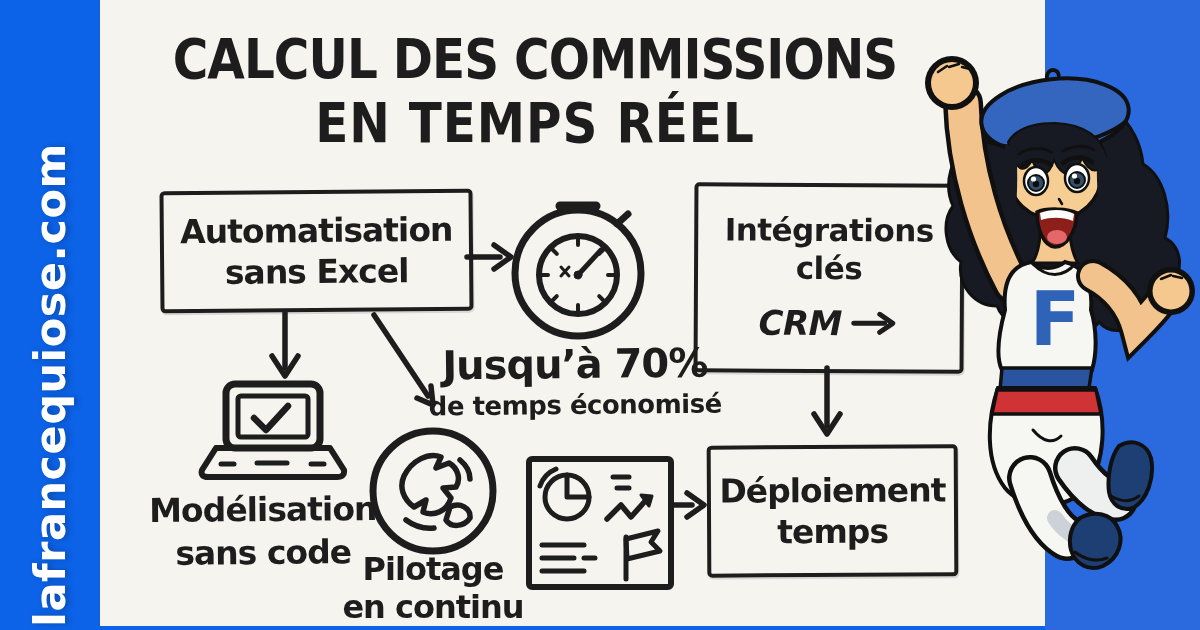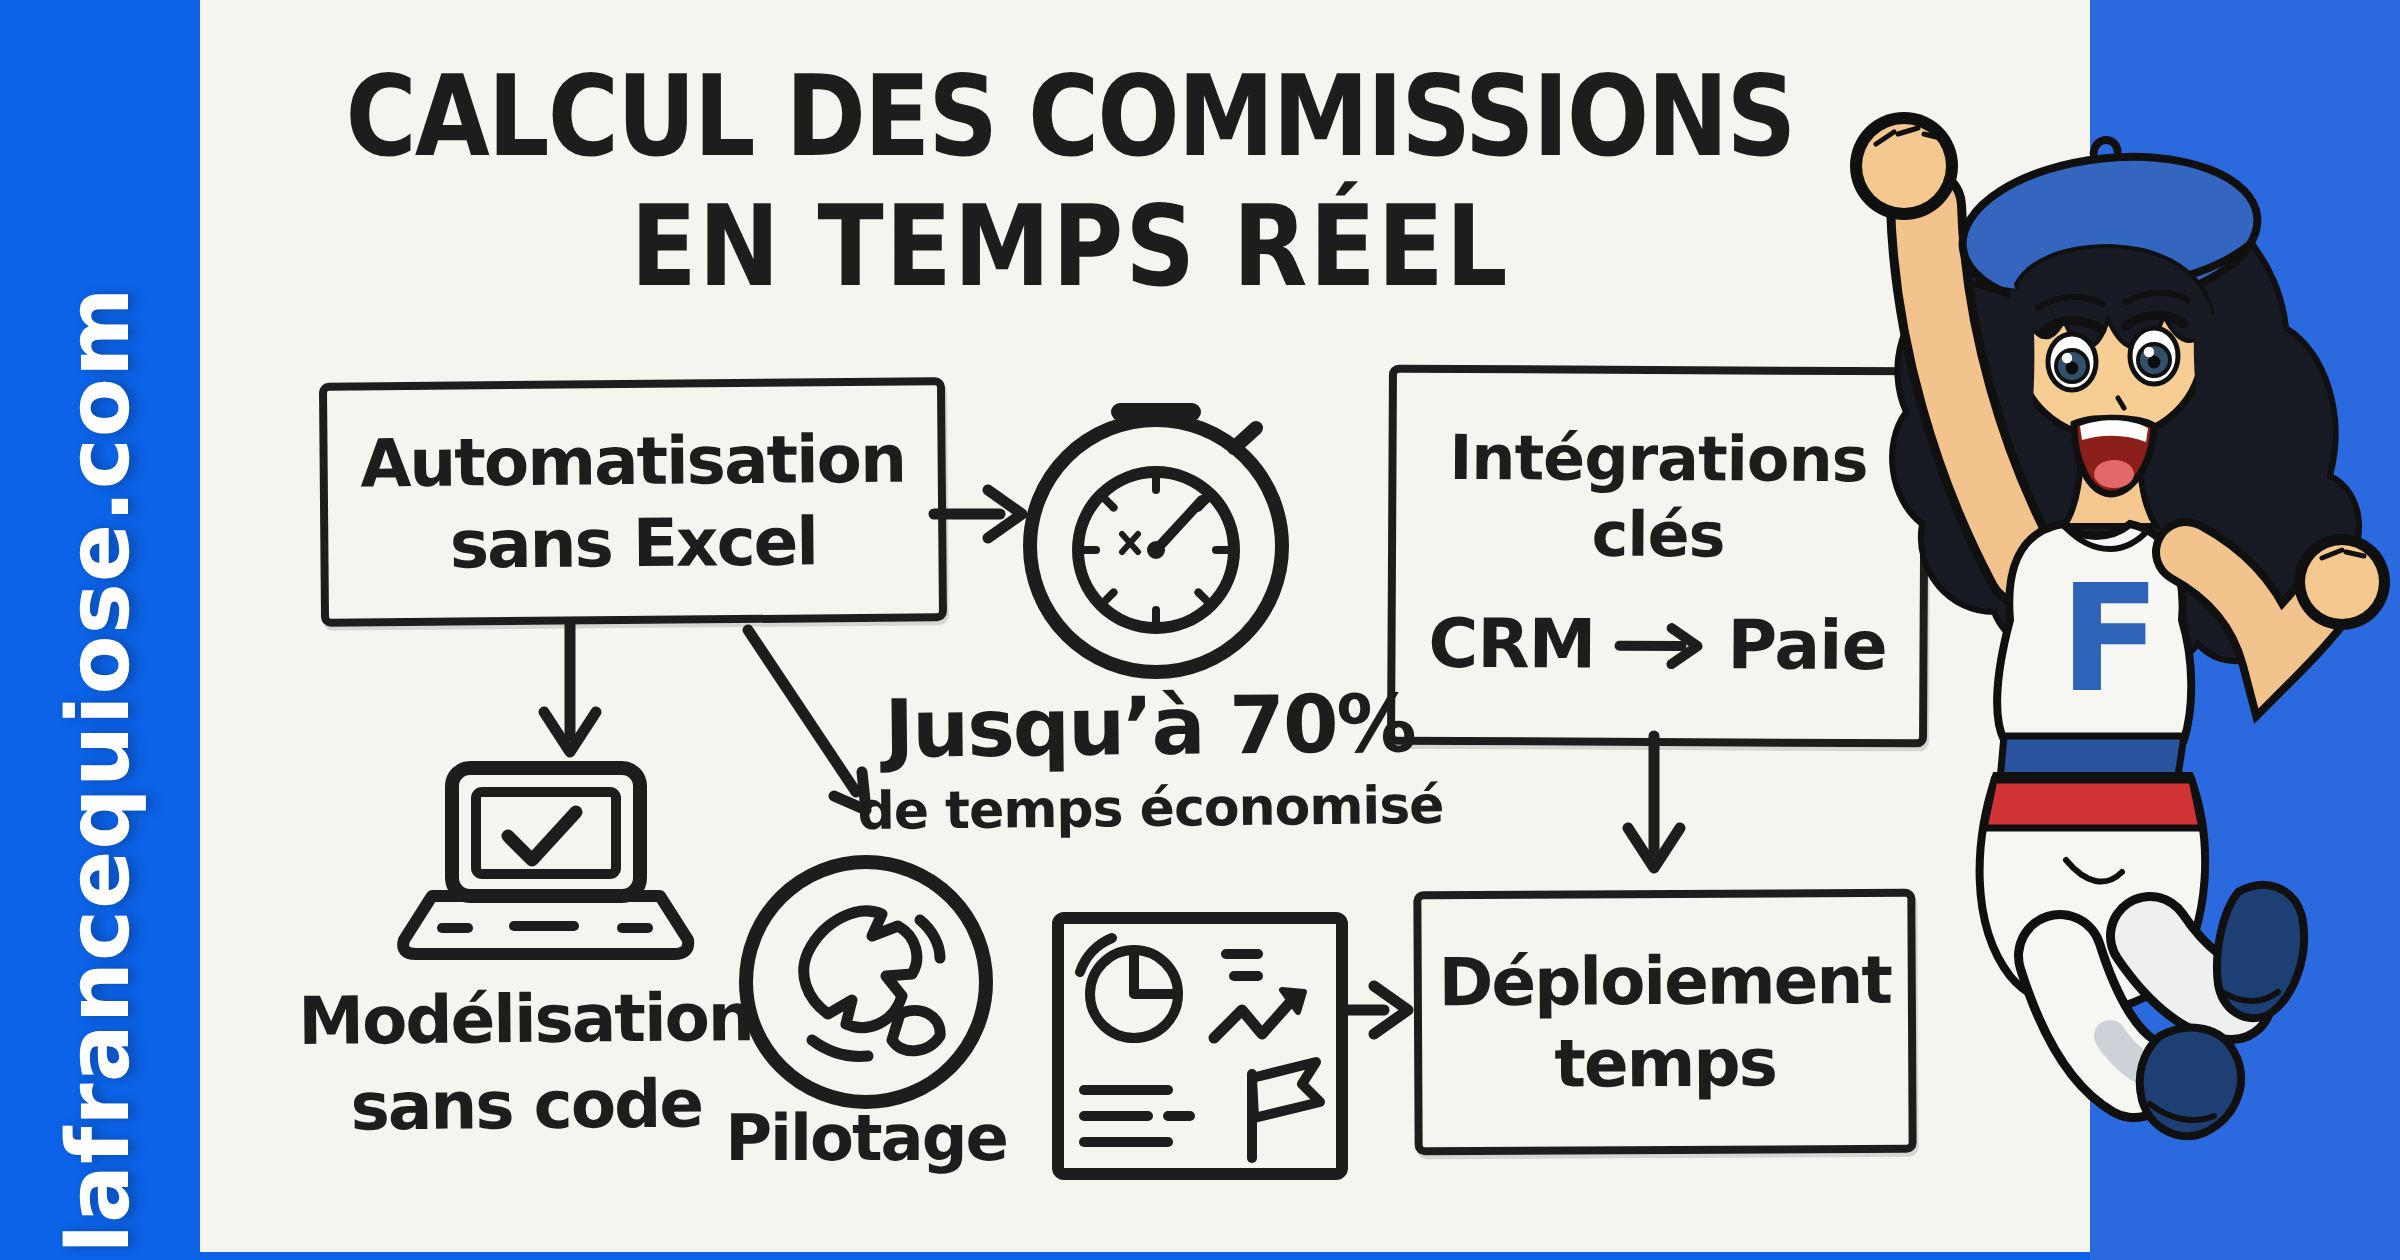--- a/index.html
+++ b/index.html
@@ -24,21 +24,21 @@
   }
   .title .t2{letter-spacing:1px;}
   .hand-box{
     position:absolute;z-index:3;border:4px solid #1d1d1d;border-radius:5px;
     display:flex;flex-direction:column;align-items:center;justify-content:center;
     font-weight:bold;text-align:center;box-shadow:1px 2px 0 rgba(0,0,0,.12);
   }
   #box-automation{left:160px;top:190px;width:305px;height:114px;font-size:33px;line-height:1.25;letter-spacing:-1px;transform:rotate(-.5deg);}
   #box-integrations{left:694px;top:183px;width:262px;height:182px;font-size:31px;line-height:1.2;letter-spacing:-.5px;transform:rotate(.3deg);}
   #box-deployment{left:707px;top:445px;width:243px;height:124px;font-size:33px;line-height:1.25;letter-spacing:-1px;transform:rotate(-.3deg);}
-  .crm-row{display:flex;align-items:center;gap:9px;font-size:34px;margin-top:16px;}
+  .crm-row{display:flex;align-items:center;gap:9px;font-size:34px;margin-top:16px;font-style:italic;}
   .caption{position:absolute;z-index:3;text-align:center;font-weight:bold;}
   #cap-time{left:425px;top:341px;width:300px;transform:rotate(-.6deg);}
   #cap-time .big{font-size:40px;letter-spacing:-1px;}
   #cap-time .small{font-size:26px;margin-top:3px;letter-spacing:-.5px;}
   #cap-model{left:128px;top:489px;width:270px;font-size:33px;line-height:1.3;letter-spacing:-1px;transform:rotate(-.5deg);}
   #cap-pilot{left:333px;top:550px;width:200px;font-size:32px;line-height:1.2;letter-spacing:-1px;}
   .icon{position:absolute;z-index:2;}
   #icon-stopwatch{left:506px;top:197px;}
   #icon-laptop{left:193px;top:380px;}
   #icon-globe{left:366px;top:424px;}
@@ -68,41 +68,41 @@
 
   <div class="hand-box" id="box-integrations">
     <div>Intégrations</div>
     <div>clés</div>
     <div class="crm-row">
       <span>CRM</span>
       <svg width="48" height="26" viewBox="0 0 48 26">
         <path d="M3,13 H34" stroke="#1d1d1d" stroke-width="5" fill="none" stroke-linecap="round"></path>
         <path d="M29,4 L42,13 L29,22" stroke="#1d1d1d" stroke-width="5" fill="none" stroke-linecap="round" stroke-linejoin="round"></path>
       </svg>
-      <span>Paie</span>
     </div>
   </div>
 
   <div class="hand-box" id="box-deployment">
     <div>Déploiement</div>
     <div>temps</div>
   </div>
 
   <div class="caption" id="cap-time">
     <div class="big">Jusqu’à 70%</div>
     <div class="small">de temps économisé</div>
   </div>
 
   <div class="caption" id="cap-model">
     <div>Modélisation</div>
     <div>sans code</div>
   </div>
 
   <div class="caption" id="cap-pilot">
     <div>Pilotage</div>
+    <div>en continu</div>
   </div>
 
   <svg class="icon" id="icon-stopwatch" width="145" height="148" viewBox="0 0 145 148">
     <g stroke="#1d1d1d" fill="none" stroke-linecap="round">
       <path d="M54,9 L90,9" stroke-width="9"></path>
       <path d="M111,27 L122,17" stroke-width="7"></path>
       <circle cx="72" cy="76" r="63" stroke-width="7"></circle>
       <circle cx="72" cy="78" r="39" stroke-width="6"></circle>
       <path d="M72,48 V42" stroke-width="4"></path>
       <path d="M93.2,56.8 L97.5,52.5" stroke-width="4"></path>

